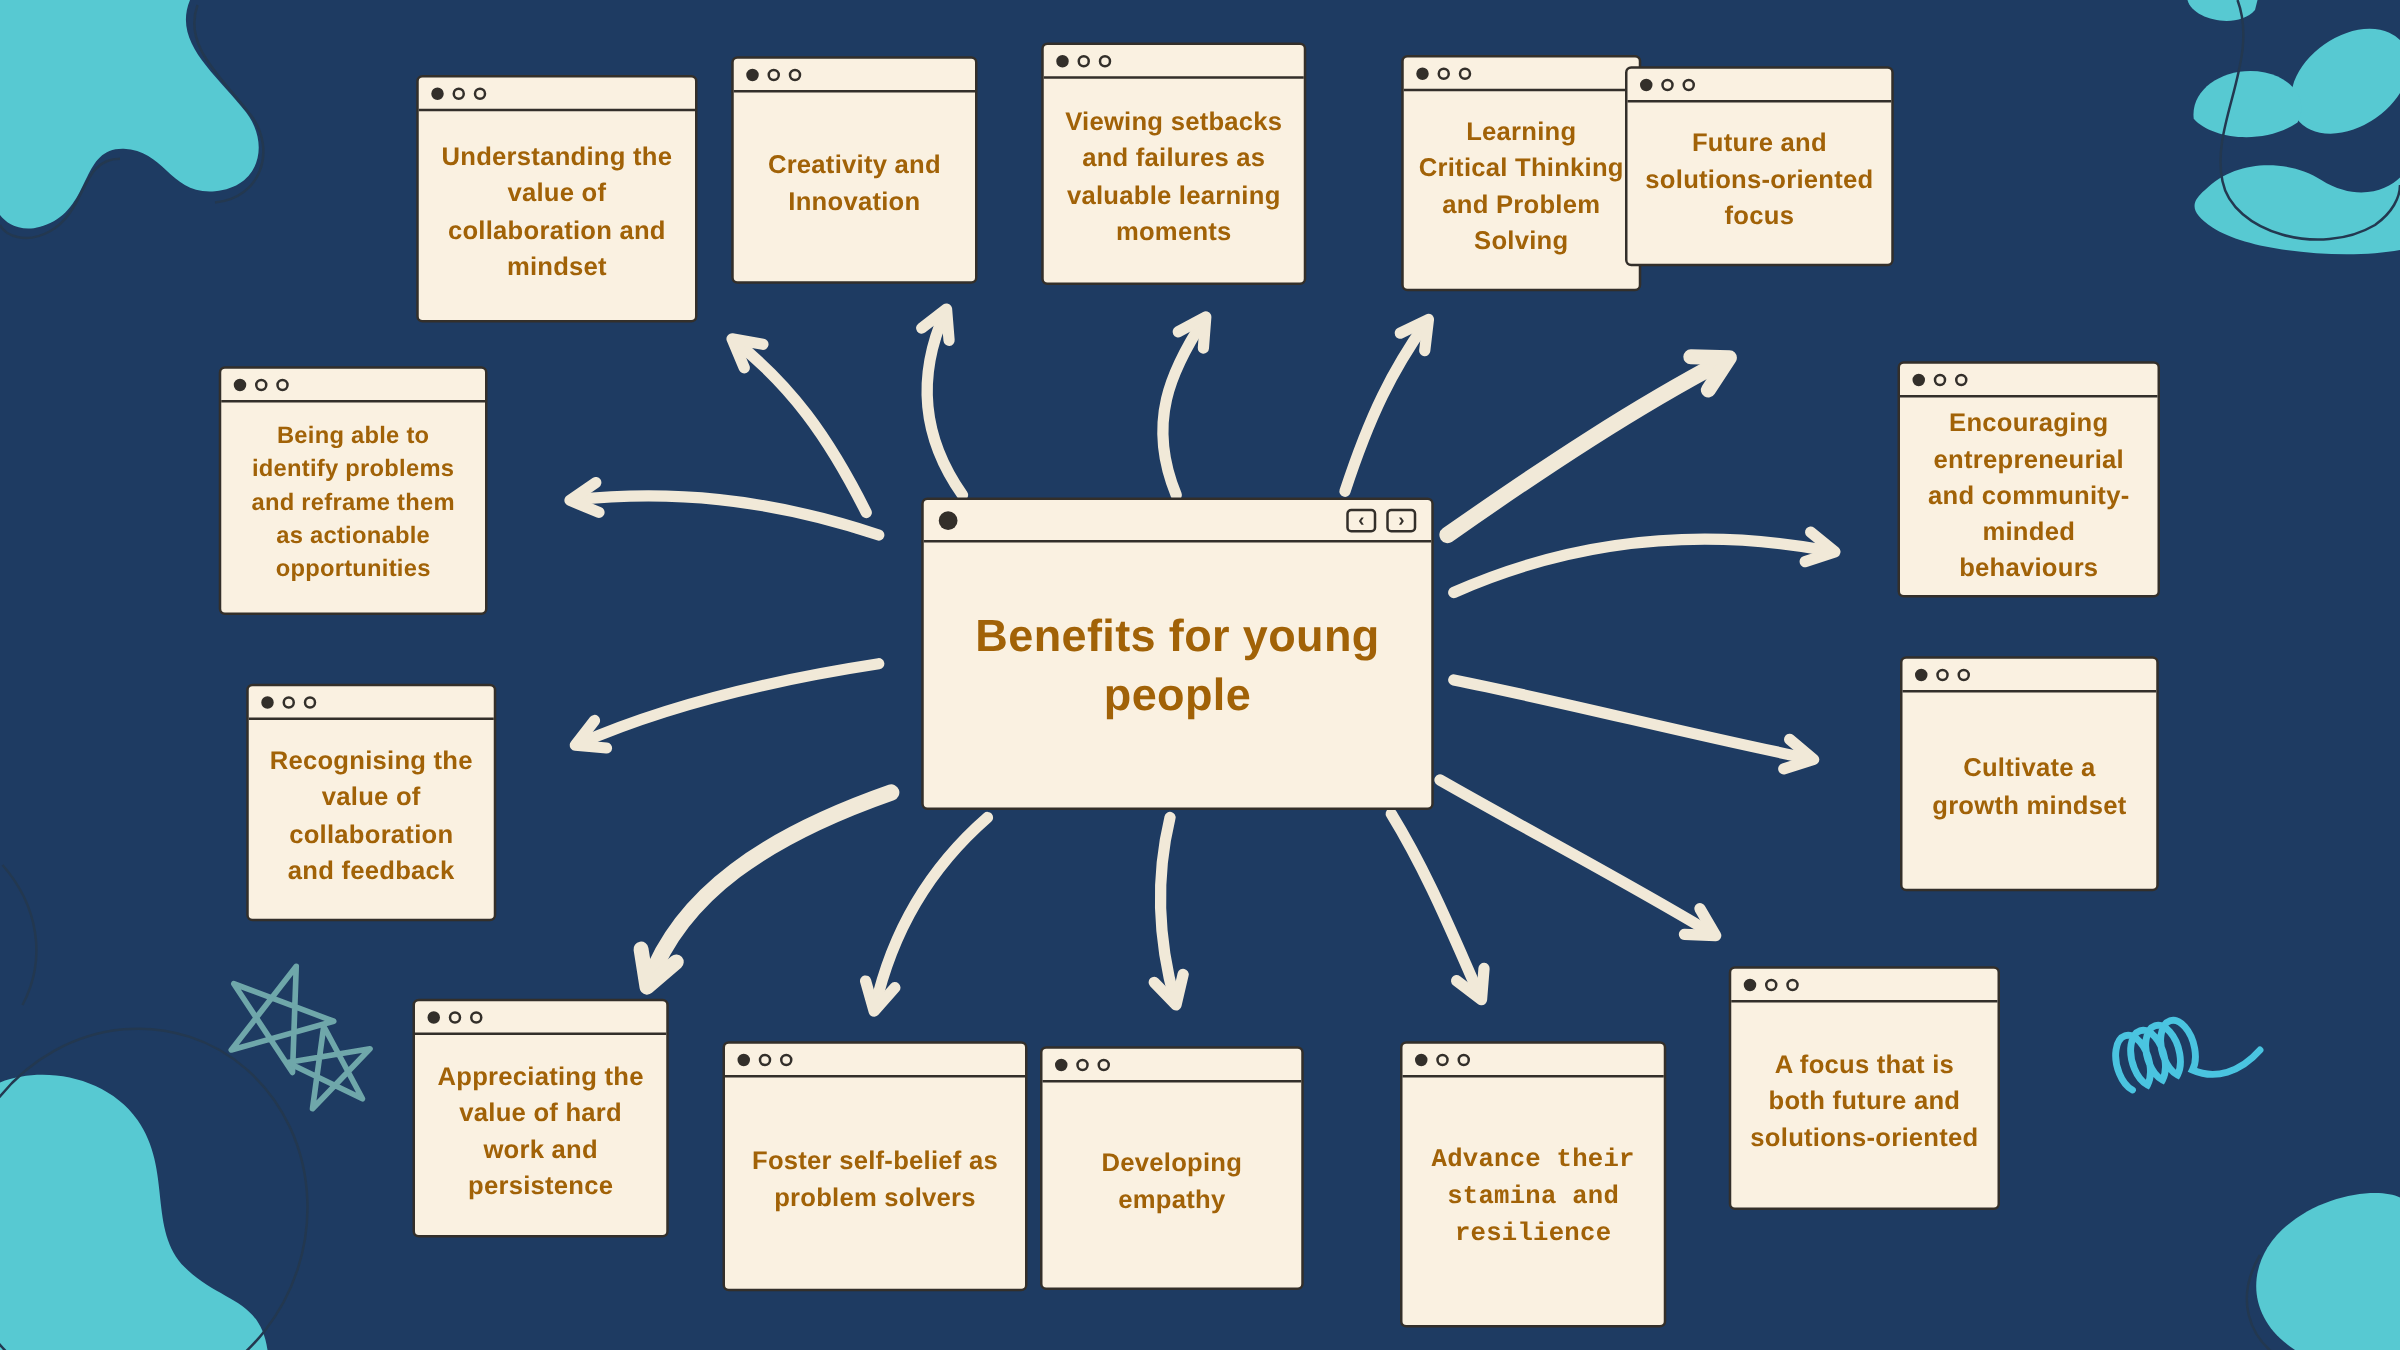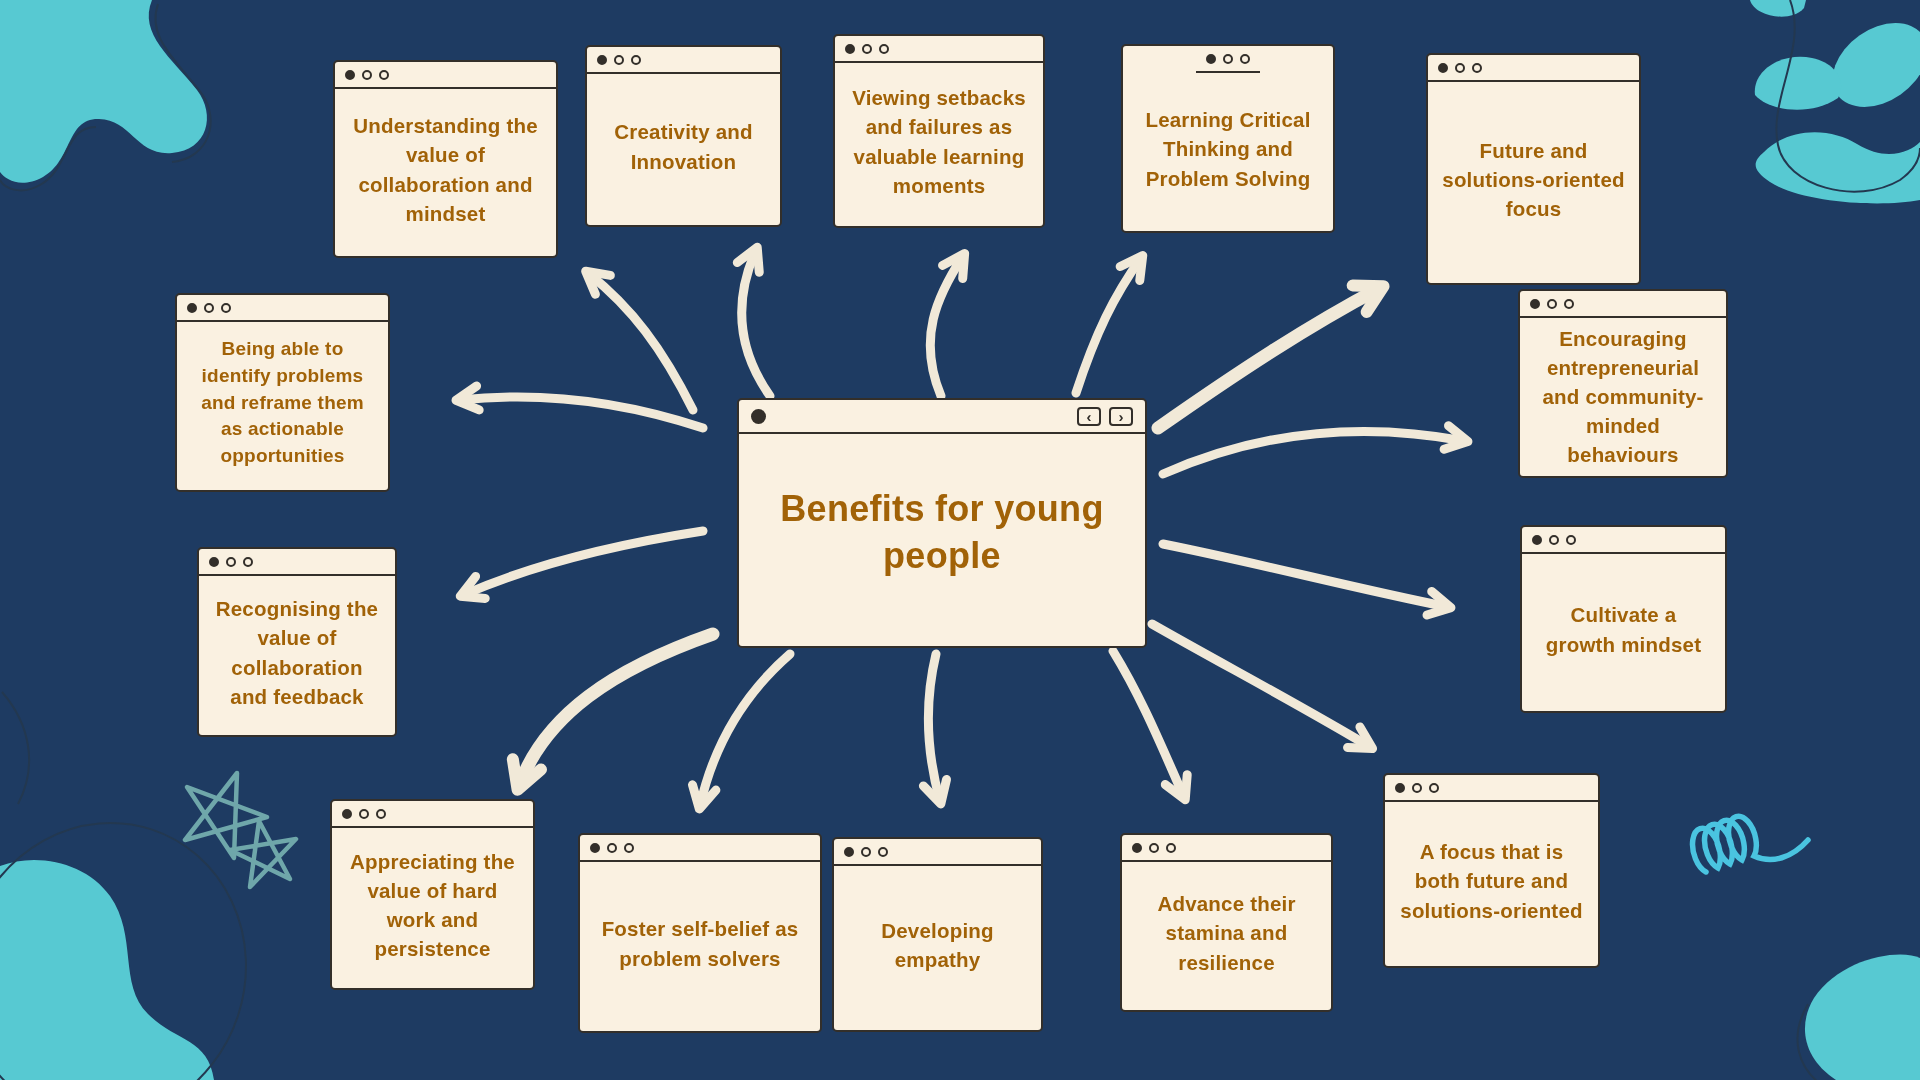--- a/index.html
+++ b/index.html
@@ -30,26 +30,26 @@
     text-align:center;
     color:#a16207;font-weight:bold;
     font-size:20.5px;line-height:1.42;letter-spacing:.2px;
     padding:6px 12px 12px;box-sizing:border-box;
   }
 
   
   .n0 {left:333px;  top:60px;  width:225px; height:198px;}
   .n1 {left:585px;  top:45px;  width:197px; height:182px;}
   .n2 {left:833px;  top:34px;  width:212px; height:194px;}
-  .n3 {left:1121px; top:44px;  width:214px; height:189px;align-items:center;}
-  .n4 {left:1426px; top:53px;  width:215px; height:232px;}
+  .n3 {left:1121px; top:44px;  width:192px; height:189px;}
+  .n4 {left:1300px; top:53px;  width:215px; height:160px;}
   .n5 {left:1518px; top:289px; width:210px; height:189px;}
   .n6 {left:1520px; top:525px; width:207px; height:188px;}
   .n7 {left:1383px; top:773px; width:217px; height:195px;}
-  .n8 {left:1120px; top:833px; width:213px; height:179px;}
+  .n8 {left:1120px; top:833px; width:213px; height:229px;font-family:Liberation Mono, monospace;}
   .n9 {left:832px;  top:837px; width:211px; height:195px;}
   .n10{left:578px;  top:833px; width:244px; height:200px;}
   .n11{left:330px;  top:799px; width:205px; height:191px;}
   .n12{left:177px;  top:547px; width:200px; height:190px;margin-left:20px;}
   .n13{left:175px;  top:293px; width:215px; height:199px;}
   .n13 .card-body{font-size:19px;}
 
   
   .center-card{left:737px;top:398px;width:410px;height:250px;z-index:4;}
   .center-card .card-header{height:34px;flex:0 0 34px;justify-content:space-between;padding:0 12px;}

